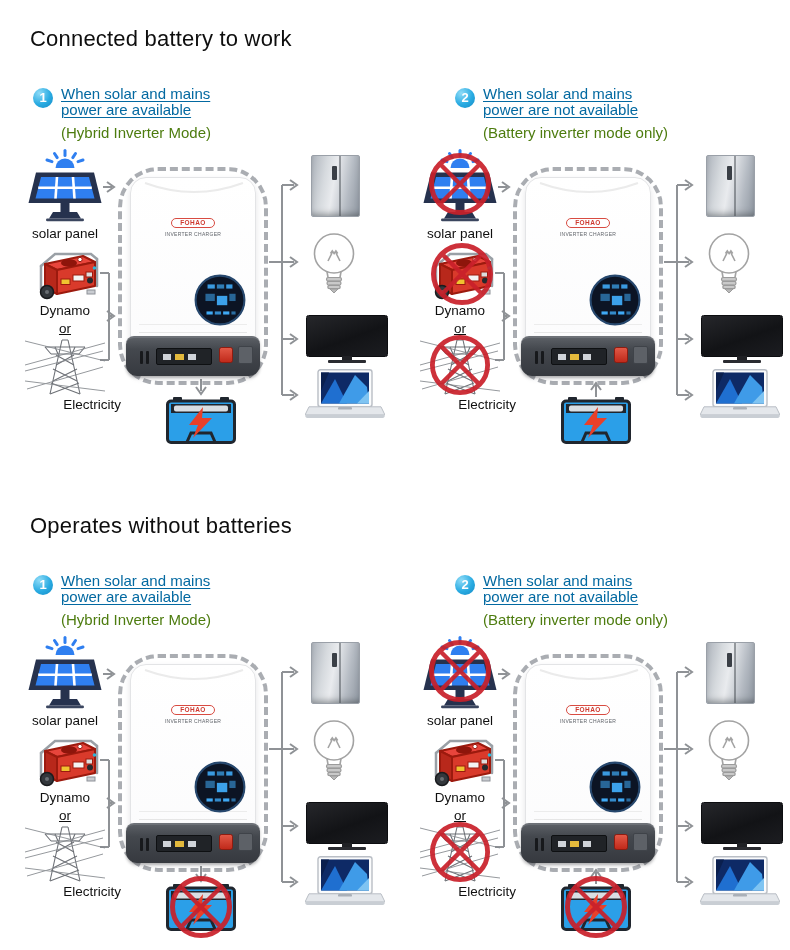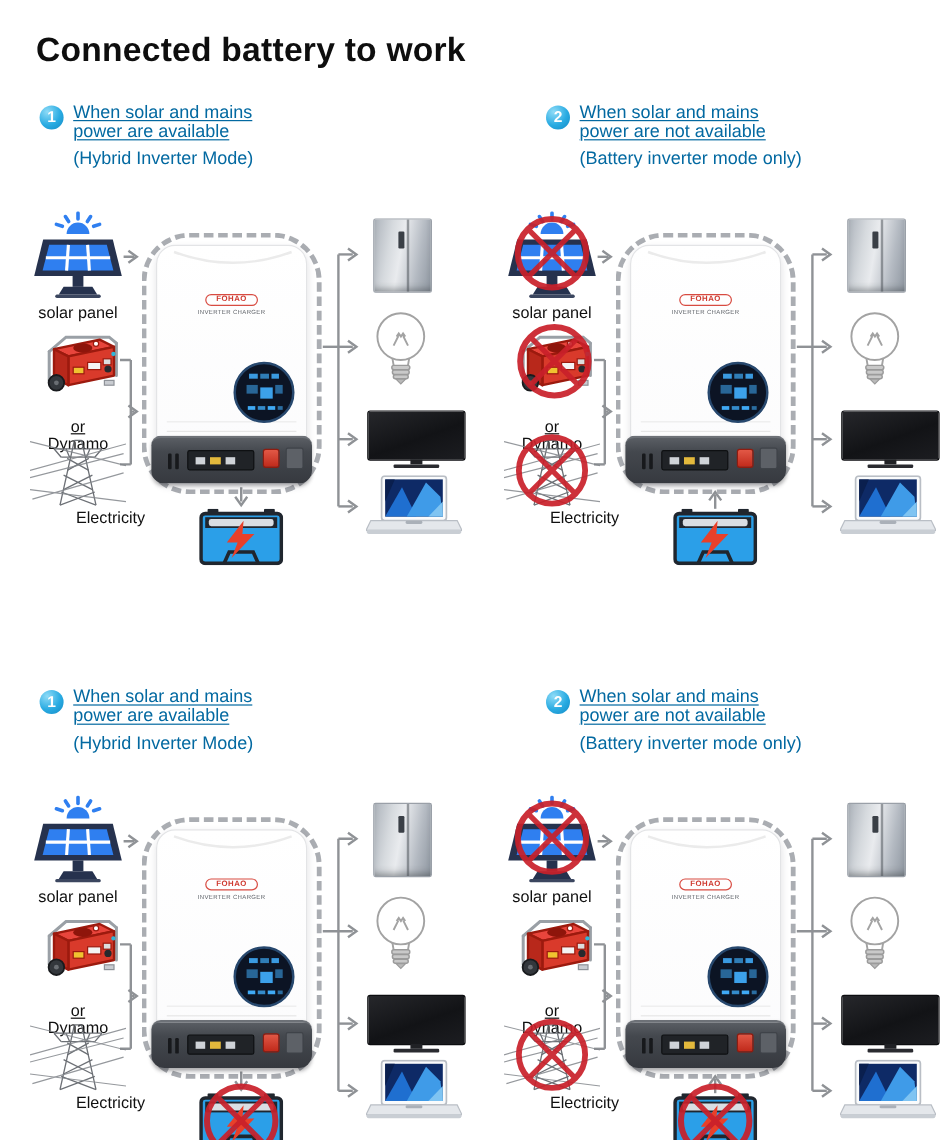--- a/index.html
+++ b/index.html
@@ -6,52 +6,52 @@
   html,body { width:790px; height:950px; }
   body {
     position:relative; background:#ffffff; overflow:hidden;
     font-family:"Liberation Sans", sans-serif; color:#111;
   }
   .section { position:absolute; left:0; width:790px; height:480px; }
   #section-0 { top:0; }
   #section-1 { top:487px; }
   .section-title {
     position:absolute; left:30px; top:26px;
-    font-size:28px; font-weight:700; color:#0e0e0e; letter-spacing:.2px;
+    font-size:22px; font-weight:400; color:#0e0e0e; letter-spacing:.2px;
   }
   .scenario-slot { position:absolute; top:86px; width:387px; height:386px; }
   .slot-left  { left:8px; }
   .slot-right { left:403px; }
 
   
   .scenario-header { display:flex; gap:8px; padding-left:25px; }
   .slot-right .scenario-header { padding-left:52px; }
   .num-badge {
     flex:0 0 auto; width:20px; height:20px; margin-top:2px;
     border-radius:50%; text-align:center;
     background:radial-gradient(circle at 32% 26%, #8edbf7 0%, #29abe2 55%, #1489c4 100%);
     color:#fff; font-size:13px; font-weight:700; line-height:20px;
   }
   .cond-line {
     font-size:15px; line-height:16px; color:#0369a1;
     text-decoration:underline; text-decoration-thickness:1px; text-underline-offset:2px;
   }
-  .mode-line { font-size:15px; color:#0369a1; margin-top:6px; }
+  .mode-line { font-size:15px; color:#4d7c0f; margin-top:6px; }
 
   
-  .diagram { position:absolute; left:0; top:88px; width:387px; height:312px; }
+  .diagram { position:absolute; left:0; top:61px; width:387px; height:312px; }
   .connectors { position:absolute; left:0; top:0; pointer-events:none; }
 
   .icon { position:absolute; }
   .icon svg { display:block; }
   .label { position:absolute; left:1px; width:112px; text-align:center; font-size:13.5px; color:#101010; }
   .solar { left:18px; top:2px;   width:78px; height:74px; }
   .solar-label { top:79px; }
   .dynamo { left:25px; top:101px; width:68px; height:52px; }
-  .dynamo-label { top:156px;margin-top:32px; }
+  .dynamo-label { top:156px; }
   .or-label { top:174px;text-decoration:underline; }
   .pylon { left:17px; top:190px; width:80px; height:58px; }
   .electricity-label { top:250px;text-align:right; }
 
   .dashed-box {
     position:absolute; left:110px; top:20px; width:150px; height:218px;
     border:4px dashed #aaadb2; border-radius:40px;
   }
 
   
@@ -537,20 +537,21 @@
           <polygon points="4,37.8 76,37.8 80,46 0,46" fill="#e4e7eb" stroke="#b9bec5" stroke-width="1"></polygon>
           <rect x="0.5" y="45.5" width="79" height="3.4" rx="1.7" fill="#c9ced4"></rect>
           <rect x="33" y="38" width="14" height="2.6" rx="1.2" fill="#aab0b8"></rect>
         </svg>
       </div>
     </div>
   </div>
 </div>
 </div>
 <div class="section" id="section-1">
+  <h1 class="section-title">Operates without batteries</h1>
   <div class="scenario-slot slot-left">
   <div class="scenario">
     <div class="scenario-header">
       <span class="num-badge">1</span>
       <div class="scenario-text">
         <div class="cond-line">When solar and mains</div>
         <div class="cond-line">power are available</div>
         <div class="mode-line">(Hybrid Inverter Mode)</div>
       </div>
     </div>

